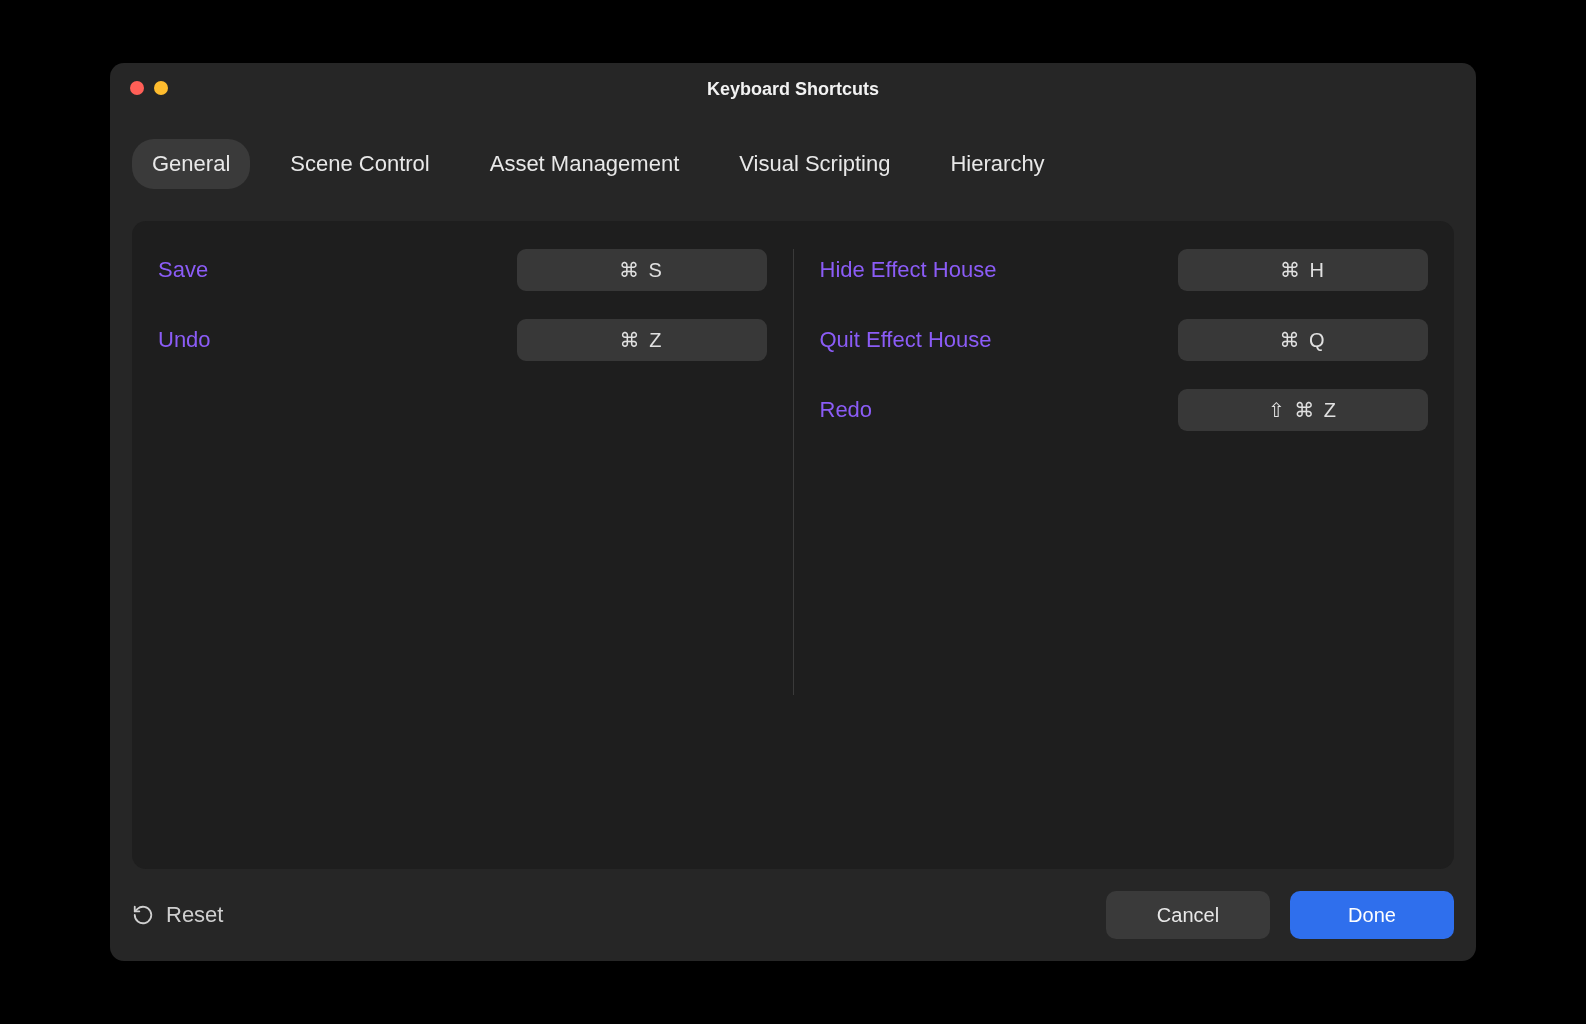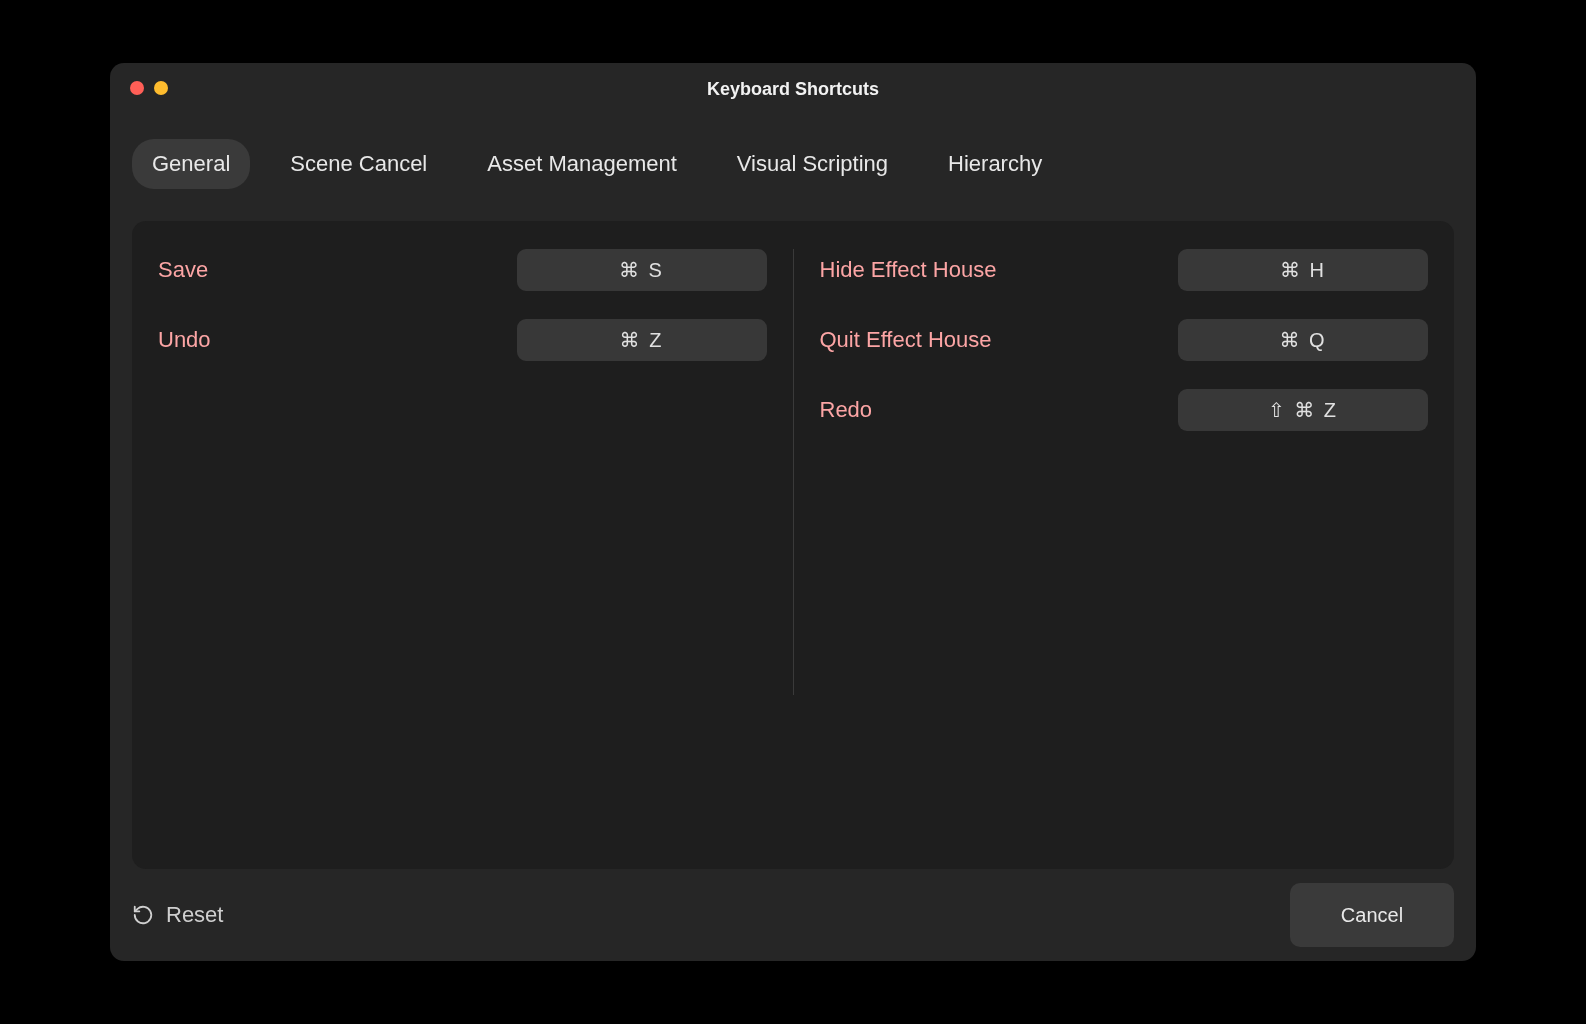--- a/index.html
+++ b/index.html
@@ -98,21 +98,21 @@
       align-self: stretch;
       margin: 6px 0 152px 0;
     }
     .row {
       display: flex;
       align-items: center;
       justify-content: space-between;
       margin-bottom: 28px;
     }
     .row-label {
-      color: #fca5a5;
+      color: #8b5cf6;
       font-size: 22px;
       font-weight: 400;
     }
     .keycap {
       background: #383838;
       border-radius: 9px;
       min-width: 250px;
       height: 42px;
       display: flex;
       align-items: center;
@@ -144,21 +144,21 @@
       width: 22px;
       height: 22px;
       stroke: #cfcfcf;
     }
     .footer-buttons {
       display: flex;
       gap: 20px;
     }
     .btn {
       min-width: 164px;
-      height: 64px;
+      height: 48px;
       border-radius: 10px;
       border: none;
       font-size: 20px;
       cursor: pointer;
       display: flex;
       align-items: center;
       justify-content: center;
     }
     .btn-secondary {
       background: #3a3a3a;
@@ -177,21 +177,21 @@
   <div class="titlebar">
     <div class="traffic-lights">
       <div class="traffic-light tl-close"></div>
       <div class="traffic-light tl-min"></div>
     </div>
     <div class="title">Keyboard Shortcuts</div>
   </div>
 
   <div class="tabs">
     <div class="tab active">General</div>
-    <div class="tab">Scene Cancel</div>
+    <div class="tab">Scene Control</div>
     <div class="tab">Asset Management</div>
     <div class="tab">Visual Scripting</div>
     <div class="tab">Hierarchy</div>
   </div>
 
   <div class="content-wrap">
     <div class="content">
 
       <div class="col">
         <div class="row">
@@ -227,16 +227,17 @@
   <div class="footer">
     <div class="reset">
       <svg viewBox="0 0 24 24" fill="none" stroke-width="2" stroke-linecap="round" stroke-linejoin="round">
         <path d="M3 12a9 9 0 1 0 3-6.7L3 8"></path>
         <polyline points="3 3 3 8 8 8"></polyline>
       </svg>
       <span>Reset</span>
     </div>
     <div class="footer-buttons">
       <button class="btn btn-secondary">Cancel</button>
+      <button class="btn btn-primary">Done</button>
     </div>
   </div>
 
 </div>
 
 </body></html>

